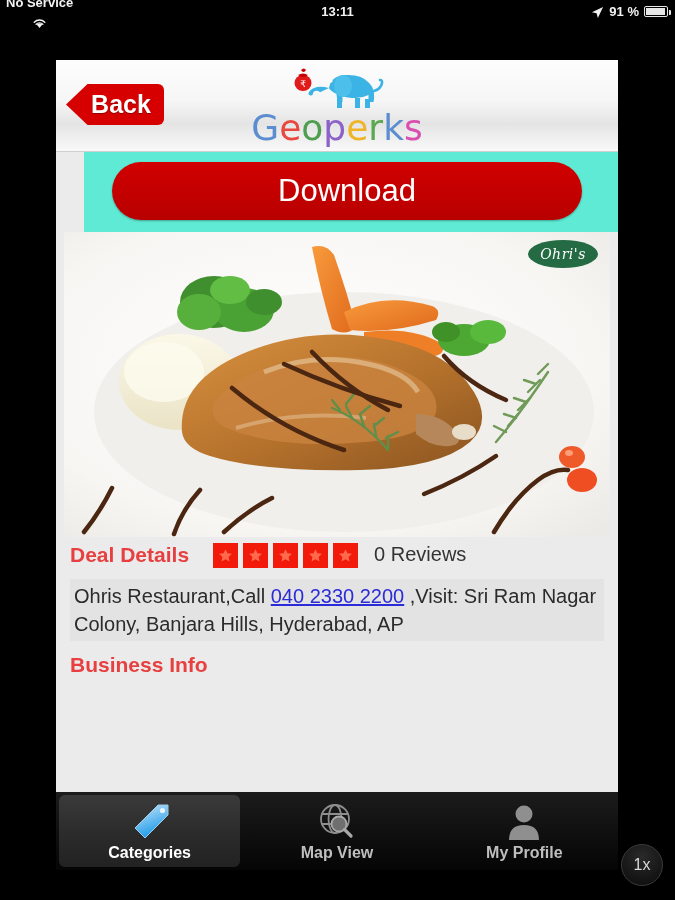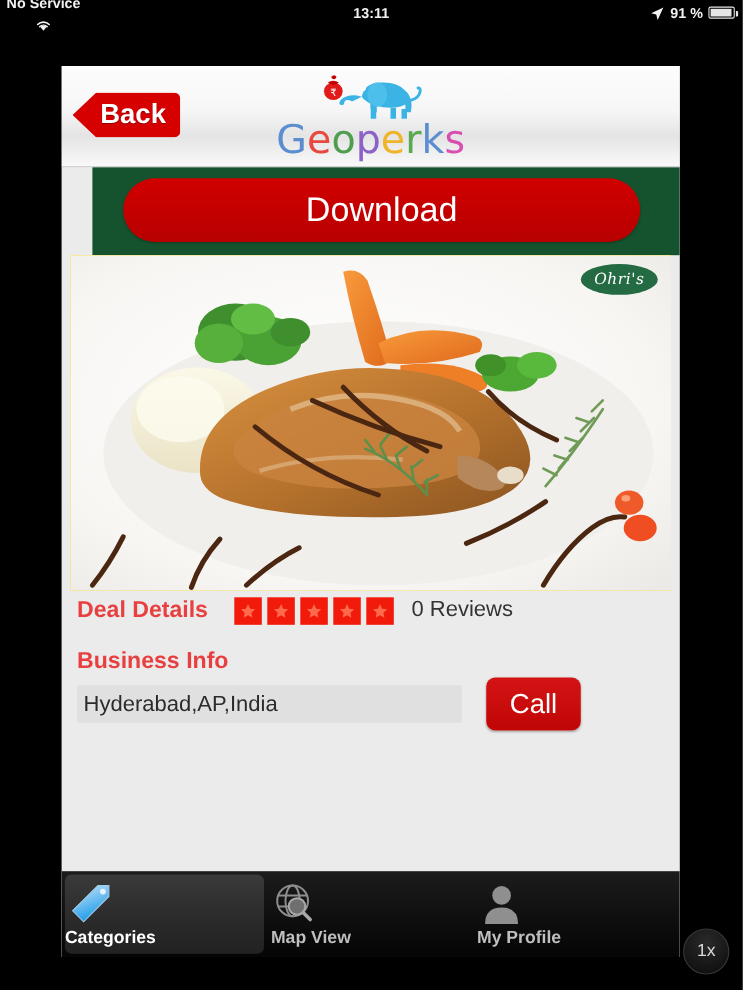--- a/index.html
+++ b/index.html
@@ -66,21 +66,21 @@
   }
   .elephant { width: 120px; height: 48px; }
   .wordmark {
     font-size: 36px; font-weight: normal; letter-spacing: 0px;
     font-family: "DejaVu Sans", sans-serif; line-height: 36px;
     margin-top: -4px;
   }
   .wordmark span { display: inline-block; }
 
   
-  .download-zone { padding: 10px 36px 12px 28px; background: #14532d; margin-left: 28px; }
+  .download-zone { padding: 10px 36px 12px 28px; background: #5eead4; margin-left: 28px; }
   .download-btn {
     height: 58px; width: 100%;
     background: linear-gradient(to bottom, #d10000 0%, #c40000 50%, #b80000 100%);
     border-radius: 29px;
     color: #fff; font-size: 31px;
     display: flex; align-items: center; justify-content: center;
     box-shadow: 0 1px 2px rgba(0,0,0,.3);
     cursor: pointer;
   }
 
@@ -132,21 +132,21 @@
   }
 
   
   .tabbar {
     position: absolute; left: 0; bottom: 0; width: 562px; height: 78px;
     background: linear-gradient(to bottom, #1c1c1c 0%, #101010 50%, #050505 100%);
     display: flex;
   }
   .tab {
     flex: 1; display: flex; flex-direction: column;
-    justify-content: center; gap: 2px;
+    align-items: center; justify-content: center; gap: 2px;
     color: #bfbfbf; font-size: 16px; font-weight: bold;
     cursor: pointer; margin: 3px; border-radius: 6px;
   }
   .tab.active {
     background: linear-gradient(to bottom, #3a3a3a 0%, #2b2b2b 55%, #222 100%);
     color: #ffffff;
   }
   .tab .glyph { height: 42px; display: flex; align-items: flex-end; }
 
   
@@ -331,26 +331,23 @@
           </span>
         <span class="star-box">
             <svg viewBox="0 0 20 20">
               <path d="M10 1.5l2.6 5.6 6 .7-4.5 4.2 1.2 6L10 15.1 4.7 18l1.2-6L1.4 7.8l6-.7z" fill="#ff6a4d"></path>
             </svg>
           </span>
       </span>
       <span class="reviews">0 Reviews</span>
     </div>
 
+    <div class="info-block"><span>Ohris Restaurant,Call </span><span class="phone-link">040 2330 2200</span><span> ,Visit: Sri Ram Nagar Colony, Banjara Hills, Hyderabad, AP</span></div>
 
     <div class="biz-title">Business Info</div>
-    <div class="biz-row">
-      <div class="biz-field">Hyderabad,AP,India</div>
-      <div class="call-btn">Call</div>
-    </div>
   </div>
 
   <div class="tabbar">
     <div class="tab active">
       <span class="glyph">
         <svg width="44" height="40" viewBox="0 0 44 40">
           <defs>
               <linearGradient id="tg" x1="0" y1="0" x2="0.4" y2="1">
             <stop offset="0%" stop-color="#cfe8fb"></stop>
                 <stop offset="45%" stop-color="#7cc4f2"></stop>

